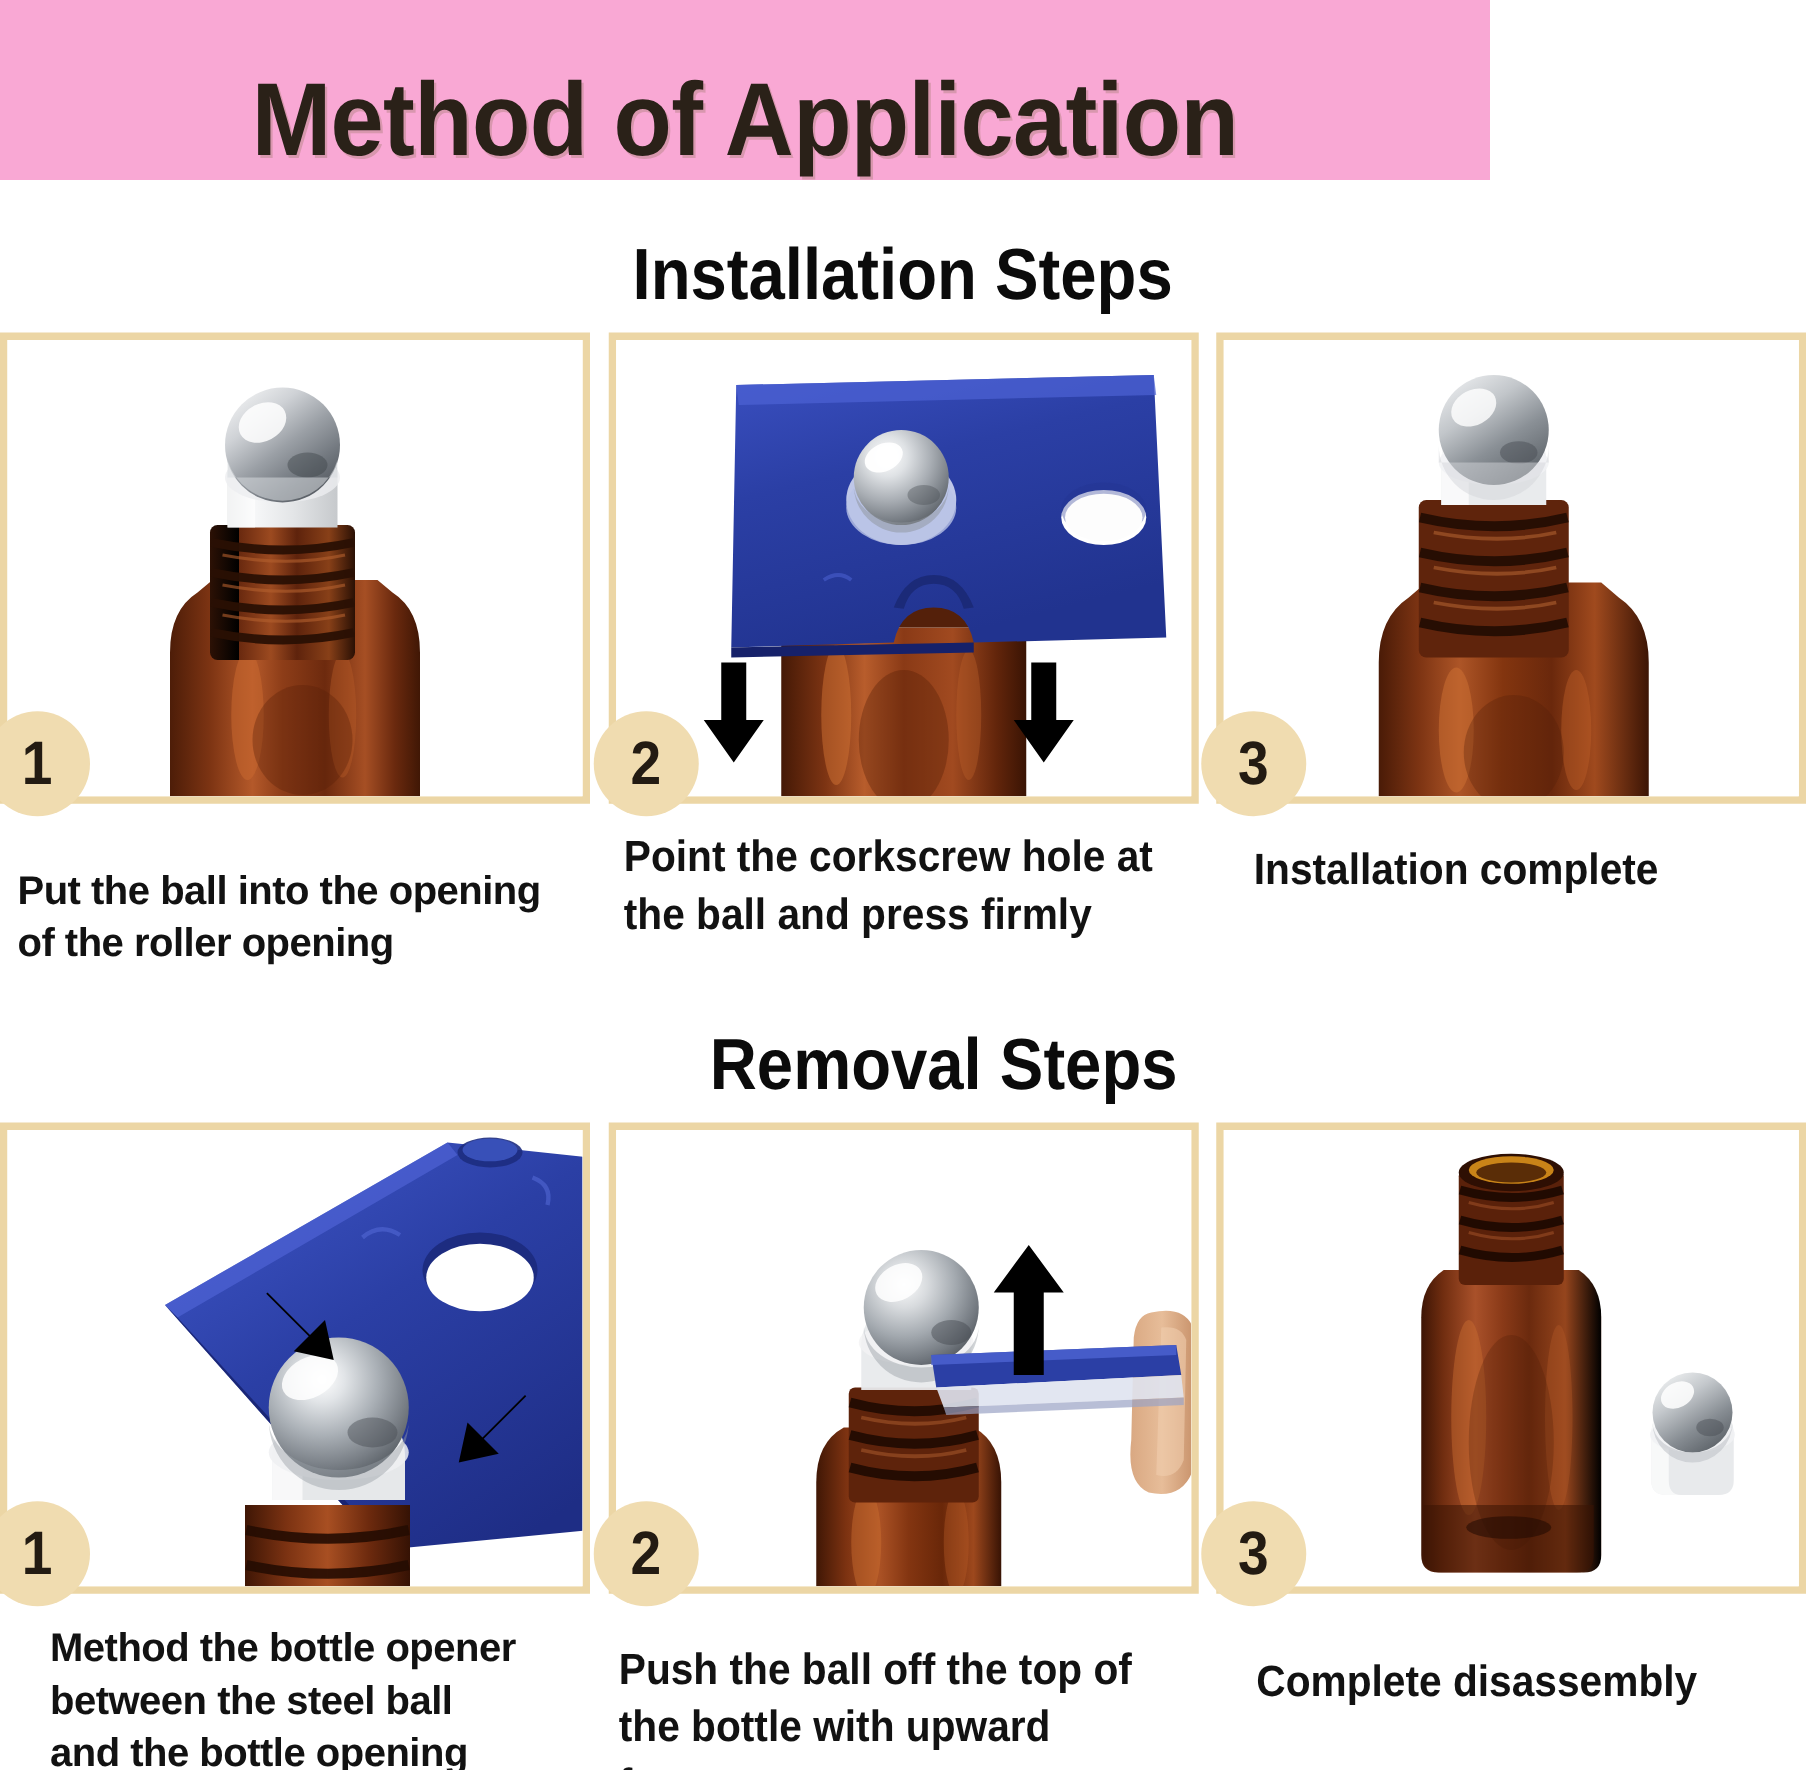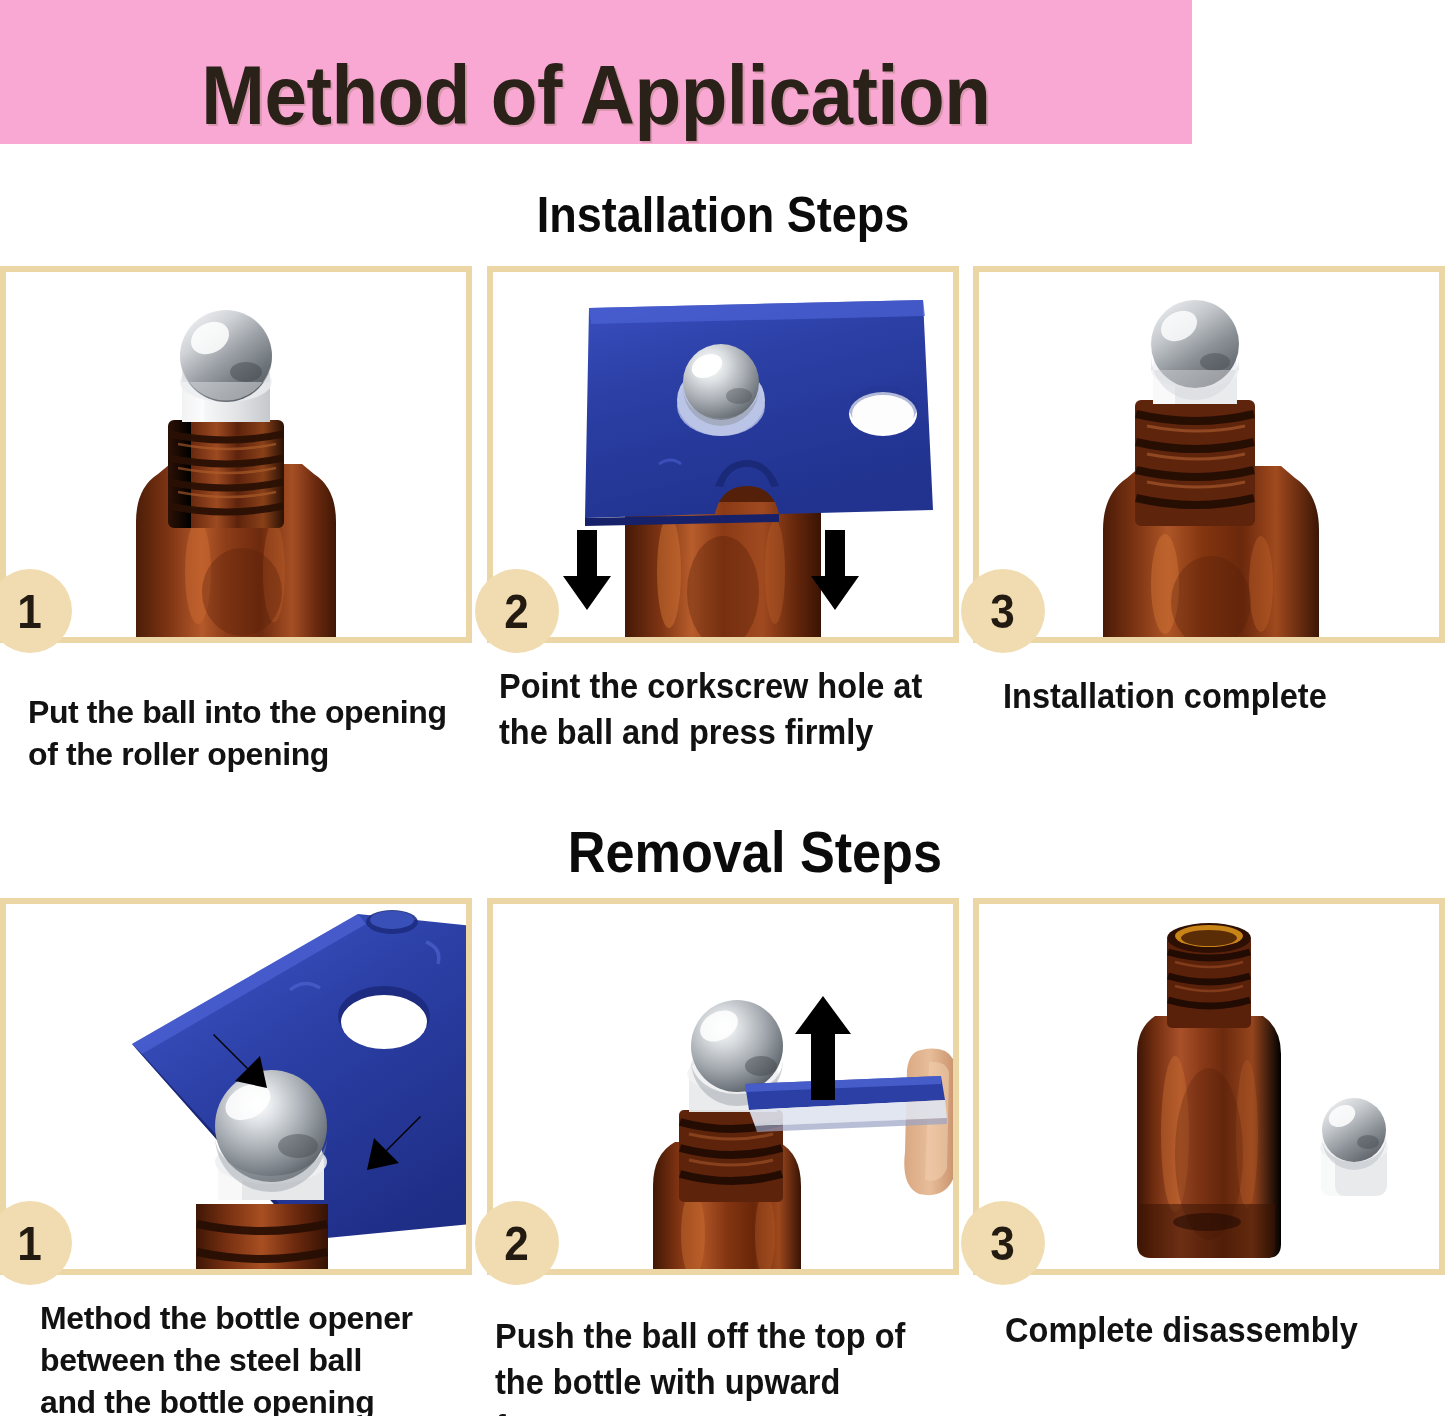--- a/index.html
+++ b/index.html
@@ -41,21 +41,21 @@
   .section-heading {
     position: absolute;
     width: 1445px;
     text-align: center;
     font-family: "Liberation Sans Narrow", "Liberation Sans", sans-serif;
     font-weight: bold;
     color: #0b0b0b;
     white-space: nowrap;
   }
   .section-heading .txt { display: inline-block; transform: scaleX(0.9); }
-  #heading-install { top: 186px; font-size: 50px; }
+  #heading-install { top: 186px; font-size: 58px; }
   #heading-removal { top: 818px; font-size: 58px; padding-left: 32px; }
 
   
   .row {
     position: absolute;
     left: 0;
     width: 1445px;
     display: flex;
     justify-content: space-between;
   }
@@ -116,26 +116,26 @@
     font-family: "Liberation Sans", sans-serif;
     font-size: 32px;
     letter-spacing: -0.4px;
   }
   .caption.narrow {
     font-family: "Liberation Sans Narrow", "Liberation Sans", sans-serif;
     font-size: 35px;
   }
   .caption.narrow .txt { display: inline-block; transform: scaleX(0.93); transform-origin: left center; }
 
-  #cap-install-1 { padding-left: 28px; margin-top: 48px; }
+  #cap-install-1 { padding-left: 14px; margin-top: 48px; }
   #cap-install-2 { padding-left: 12px; }
   #cap-install-3 { padding-left: 30px; margin-top: 30px; }
   #cap-removal-1 { padding-left: 40px; margin-top: 22px; }
   #cap-removal-2 { padding-left: 8px; margin-top: 38px; }
-  #cap-removal-3 { padding-left: 32px; margin-top: 32px; }
+  #cap-removal-3 { padding-left: 32px; margin-top: 48px; }
 </style>
 </head>
 <body>
 
 <div class="header-band">
   <div class="header-title">Method of Application</div>
 </div>
 
 <div class="section-heading" id="heading-install">
   <span class="txt">Installation Steps</span>

